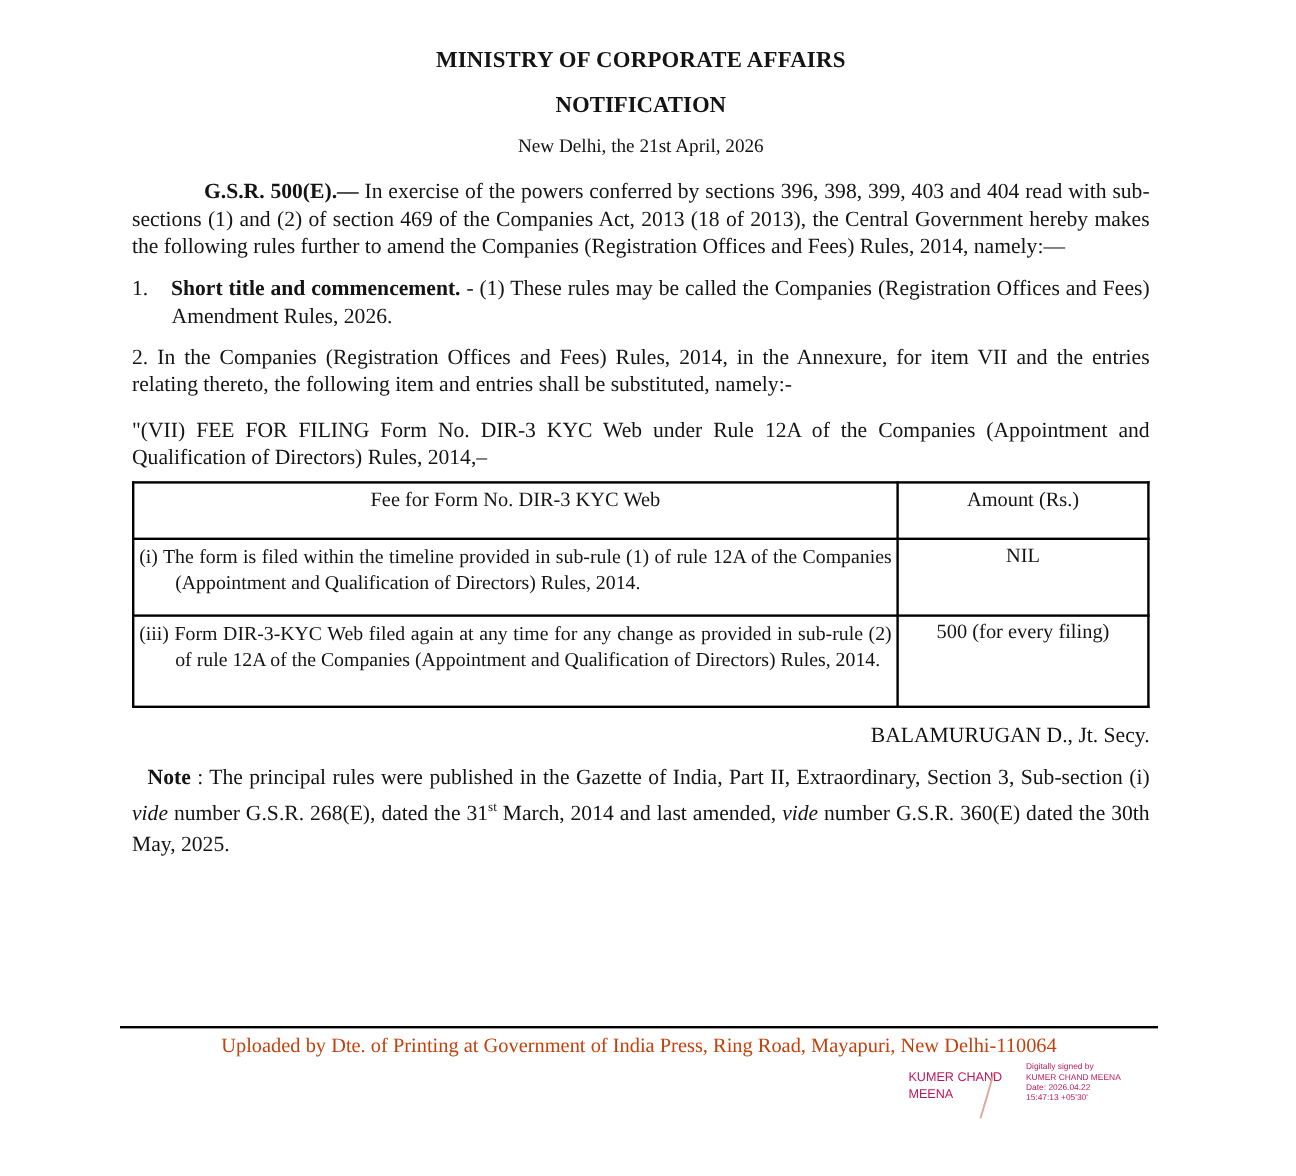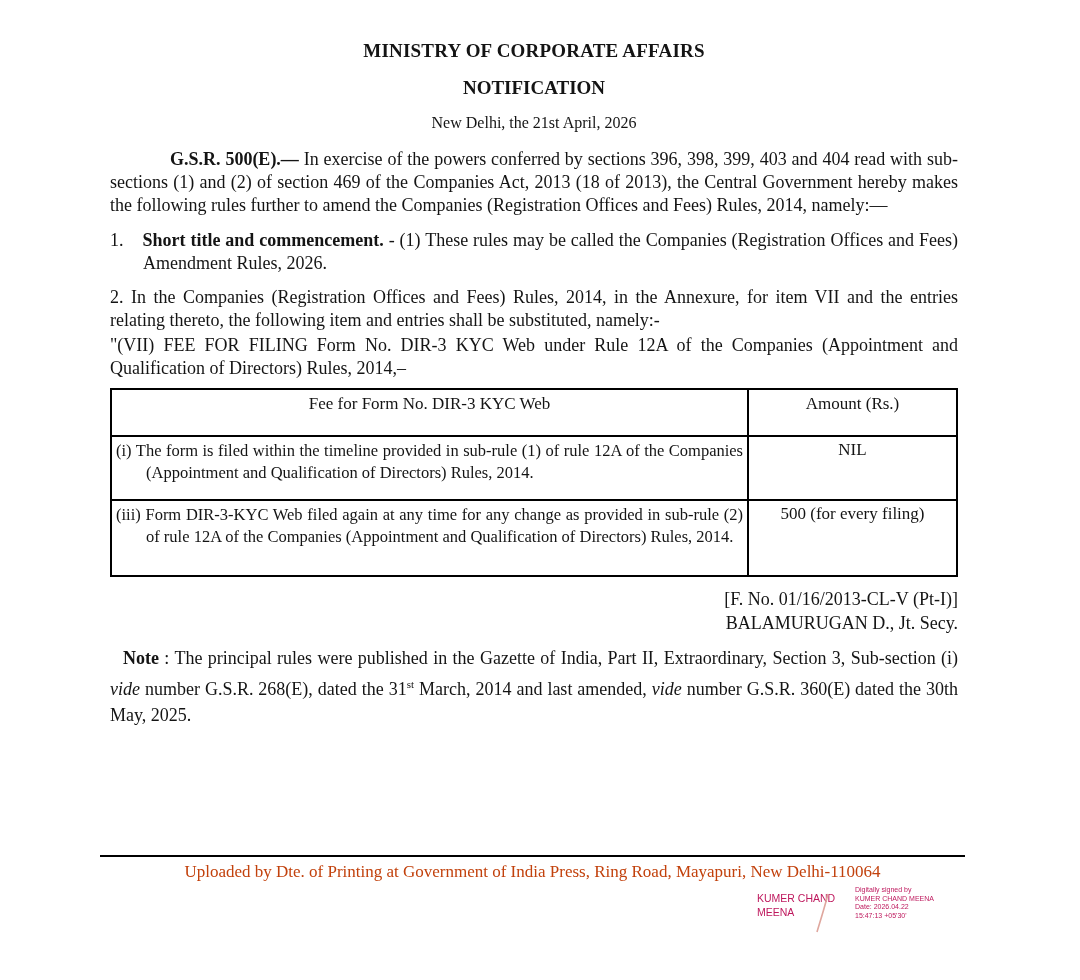--- a/index.html
+++ b/index.html
@@ -54,21 +54,21 @@
     text-indent: -33px;
     margin-bottom: 11px;
   }
   .rule1 .num {
     margin-right: 19px;
   }
   .sub2 {
     padding-left: 3px;
     margin-bottom: 16px;
   }
-  .mb15 { margin-bottom: 2px; }
+  .mb15 { margin-bottom: 15px; }
   .mb8  { margin-bottom: 8px; }
   table.fee-table {
     border-collapse: collapse;
     width: 100%;
     margin: 0 0 10px 0;
     table-layout: fixed;
   }
   table.fee-table th, table.fee-table td {
     border: 2px solid #000000;
     vertical-align: top;
@@ -198,21 +198,20 @@
         </tr>
         <tr style="height:76px;">
           <td class="cell-desc">
             <div class="hang"><span>(iii)</span> <span>Form DIR-3-KYC Web filed again at any time for any change as provided in sub-rule (2) of rule 12A of the Companies (Appointment and Qualification of Directors) Rules, 2014.</span></div>
           </td>
           <td class="cell-amount">500 (for every filing)</td>
         </tr>
       </tbody>
     </table>
 
-    <div class="signoff">[F. No. 01/16/2013-CL-V (Pt-I)]</div>
     <div class="signoff">BALAMURUGAN D., Jt. Secy.</div>
 
     <p class="para justify note"><b>Note</b><span> : The principal rules were published in the Gazette of India, Part II, Extraordinary, Section 3, Sub-section (i) </span><i>vide</i><span> number G.S.R. 268(E), dated the 31</span><sup>st</sup><span> March, 2014 and last amended, </span><i>vide</i><span> number G.S.R. 360(E) dated the 30th May, 2025.</span></p>
 
   </div>
 
   <div class="footer">
     <hr class="footer-rule">
     <div class="fline">Uploaded by Dte. of Printing at Government of India Press, Ring Road, Mayapuri, New Delhi-110064</div>
   </div>

